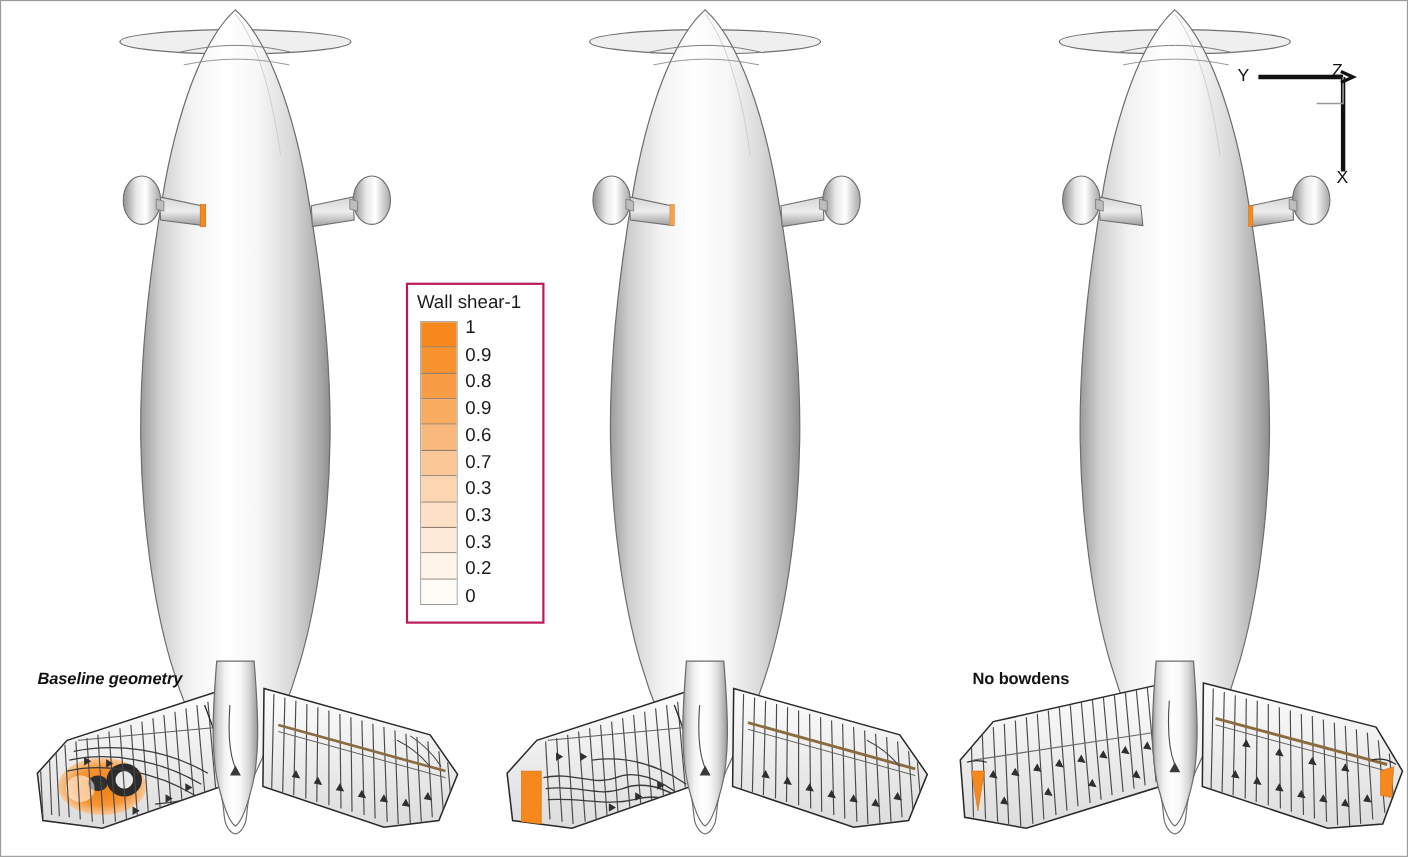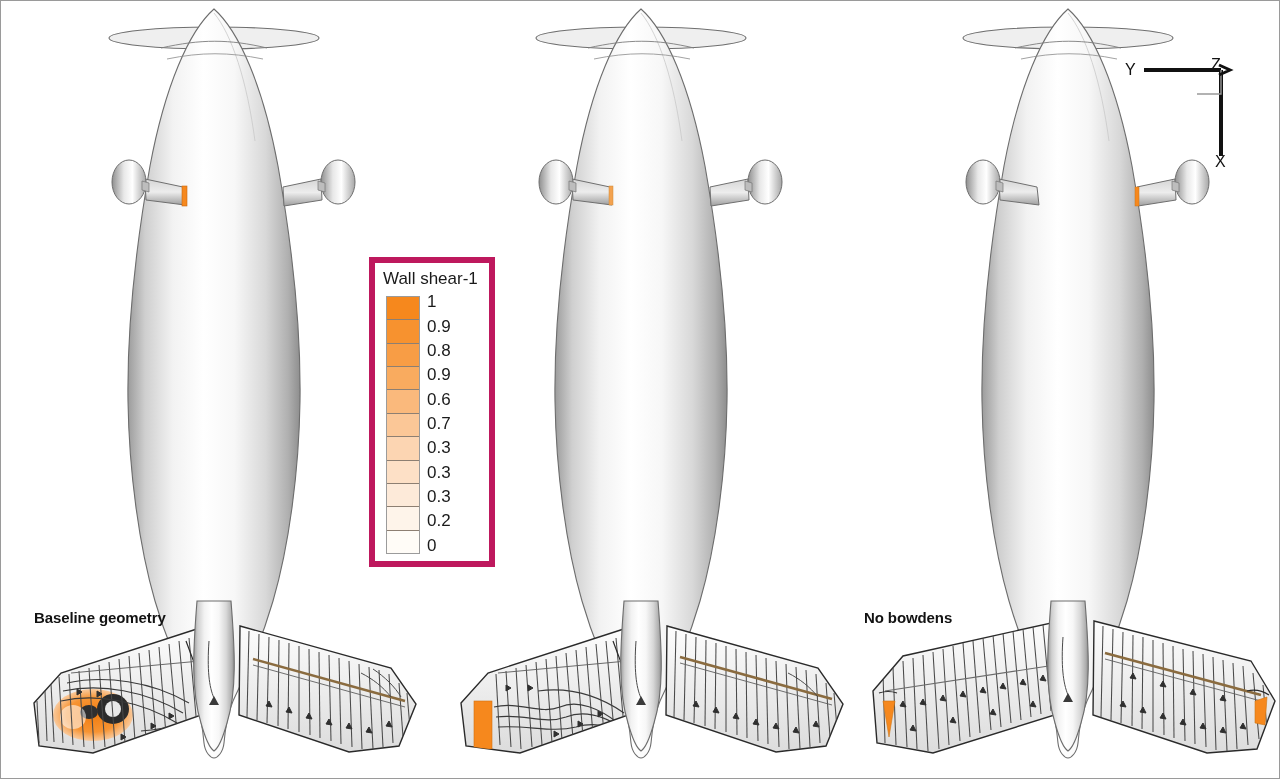--- a/index.html
+++ b/index.html
@@ -6,43 +6,43 @@
   body{font-family:"Liberation Sans","DejaVu Sans",sans-serif;}
   #figure{
     position:relative;
     width:1280px;height:779px;
     background:#ffffff;
     border:1px solid #9a9a9a;
     box-sizing:border-box;
     overflow:hidden;
   }
   .panel{position:absolute;top:0;height:779px;width:426px;}
-  #panel-baseline{left:0;}
+  #panel-baseline{left:0;font-style:italic;}
   #panel-nobowdens{left:427px;}
   #panel-extended{left:854px;}
   .panel svg{position:absolute;left:0;top:0;width:426px;height:779px;display:block;}
 
   .caption{
     position:absolute;
     font-size:15px;
     font-weight:bold;
     color:#121212;
     letter-spacing:-0.1px;
     white-space:pre;
     line-height:1.18;
   }
   #cap-baseline{left:33px;top:608px;}
-  #cap-nobowdens{left:436px;top:608px;}
+  #cap-nobowdens{left:456px;top:608px;}
 
   
   #legend{
     position:absolute;left:368px;top:256px;
     width:126px;height:310px;
     background:#ffffff;
-    border:6px solid #be185d;
+    border:2px solid #be185d;
     box-sizing:border-box;
   }
   #legend-title{
     position:absolute;left:8px;top:6px;
     font-size:17px;color:#1a1a1a;white-space:nowrap;
   }
   #legend-bar{
     position:absolute;left:11px;top:33px;
     width:34px;height:258px;
     border:1px solid #9b9b9b;

